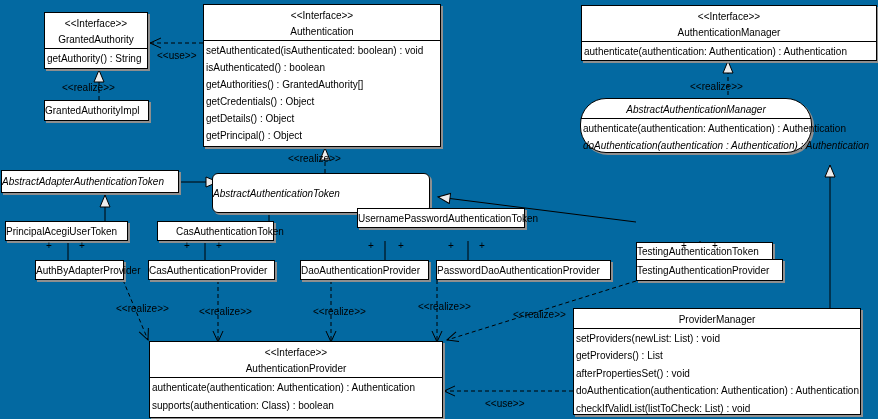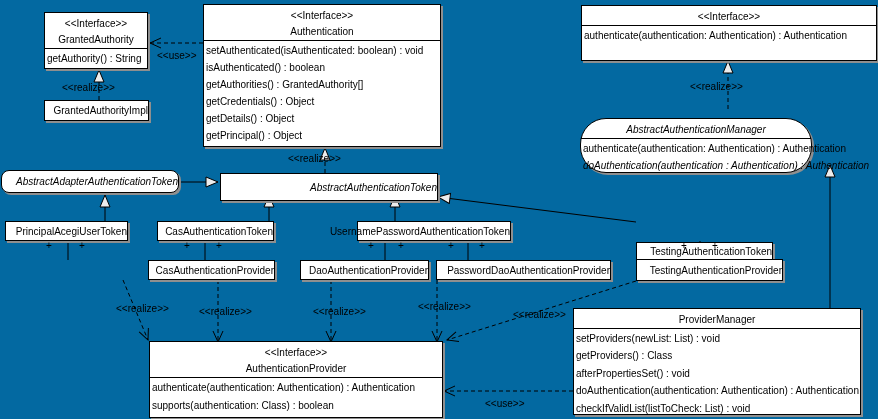--- a/index.html
+++ b/index.html
@@ -13,21 +13,21 @@
     position:absolute; background:#ffffff; border:1px solid #000;
     box-shadow:2px 2px 0 #8f8f8f; box-sizing:border-box; z-index:2;
   }
   .hdr { text-align:center; padding-top:3px; }
   .hdr div { height:16px; line-height:16px; white-space:nowrap; }
   .methods { border-top:1px solid #000; padding-top:1px; }
   .m { height:17px; line-height:17px; padding:0 2px; white-space:nowrap; }
   .m18 .m { height:18px; line-height:18px; }
   .pm .m { height:17.4px; line-height:17.4px; }
   .single {
-    display:flex; align-items:center; justify-content:flex-end;
+    display:flex; align-items:center; justify-content:flex-start;
     white-space:nowrap; text-align:center;
   }
   .it { font-style:italic; }
   .lbl { position:absolute; white-space:nowrap; z-index:3; }
   .plus { position:absolute; width:10px; text-align:center; z-index:3; }
 </style>
 </head>
 <body>
 
 <div id="stage">
@@ -94,57 +94,61 @@
       <div class="m">getAuthorities() : GrantedAuthority[]</div>
       <div class="m">getCredentials() : Object</div>
       <div class="m">getDetails() : Object</div>
       <div class="m">getPrincipal() : Object</div>
     </div>
   </div>
 
   <div class="box" style="left:581px;top:5px;width:296px;height:56px;">
     <div class="hdr">
       <div>&lt;&lt;Interface&gt;&gt;</div>
+      <div>AuthenticationManager</div>
     </div>
     <div class="methods">
       <div class="m">authenticate(authentication: Authentication) : Authentication</div>
     </div>
   </div>
 
-  <div class="box" style="left:580px;top:118px;width:232px;height:55px;border-radius:26px;">
+  <div class="box" style="left:580px;top:98px;width:232px;height:55px;border-radius:26px;">
     <div class="hdr">
       <div class="it">AbstractAuthenticationManager</div>
     </div>
     <div class="methods">
       <div class="m">authenticate(authentication: Authentication) : Authentication</div>
       <div class="m it">doAuthentication(authentication : Authentication) : Authentication</div>
     </div>
   </div>
 
-  <div class="box single it" style="left:1px;top:170px;width:178px;height:23px;border-radius:8px;">
+  <div class="box single it" style="left:1px;top:170px;width:178px;height:23px;">
     <span>AbstractAdapterAuthenticationToken</span>
   </div>
 
-  <div class="box single it" style="left:220px;top:173px;width:218px;height:28px;">
+  <div class="box single it" style="left:212px;top:173px;width:218px;height:40px;border-radius:6px;">
     <span>AbstractAuthenticationToken</span>
   </div>
 
   <div class="box single" style="left:5px;top:221px;width:123px;height:20px;">
     <span>PrincipalAcegiUserToken</span>
   </div>
   <div class="box single" style="left:157px;top:221px;width:117px;height:20px;padding-left:18px;">
     <span>CasAuthenticationToken</span>
   </div>
-  <div class="box single" style="left:357px;top:221px;width:154px;height:20px;">
+  <div class="box single" style="left:357px;top:208px;width:168px;height:20px;">
     <span>UsernamePasswordAuthenticationToken</span>
   </div>
   <div class="box single" style="left:636px;top:222px;width:137px;height:19px;margin-top:20px;">
     <span>TestingAuthenticationToken</span>
   </div>
 
+  <div class="box single" style="left:35px;top:260px;width:89px;height:20px;">
+    <span>AuthByAdapterProvider</span>
+  </div>
   <div class="box single" style="left:148px;top:260px;width:127px;height:20px;">
     <span>CasAuthenticationProvider</span>
   </div>
   <div class="box single" style="left:300px;top:260px;width:129px;height:20px;">
     <span>DaoAuthenticationProvider</span>
   </div>
   <div class="box single" style="left:436px;top:260px;width:175px;height:20px;">
     <span>PasswordDaoAuthenticationProvider</span>
   </div>
   <div class="box single" style="left:636px;top:259px;width:147px;height:22px;">
@@ -161,21 +165,21 @@
       <div class="m">supports(authentication: Class) : boolean</div>
     </div>
   </div>
 
   <div class="box pm" style="left:573px;top:308px;width:288px;height:107px;">
     <div class="hdr">
       <div>ProviderManager</div>
     </div>
     <div class="methods">
       <div class="m">setProviders(newList: List) : void</div>
-      <div class="m">getProviders() : Class</div>
+      <div class="m">getProviders() : List</div>
       <div class="m">afterPropertiesSet() : void</div>
       <div class="m">doAuthentication(authentication: Authentication) : Authentication</div>
       <div class="m">checkIfValidList(listToCheck: List) : void</div>
     </div>
   </div>
 
   <span class="lbl" style="left:157px;top:50px;">&lt;&lt;use&gt;&gt;</span>
   <span class="lbl" style="left:62px;top:82px;">&lt;&lt;realize&gt;&gt;</span>
   <span class="lbl" style="left:288px;top:153px;">&lt;&lt;realize&gt;&gt;</span>
   <span class="lbl" style="left:690px;top:81px;">&lt;&lt;realize&gt;&gt;</span>

